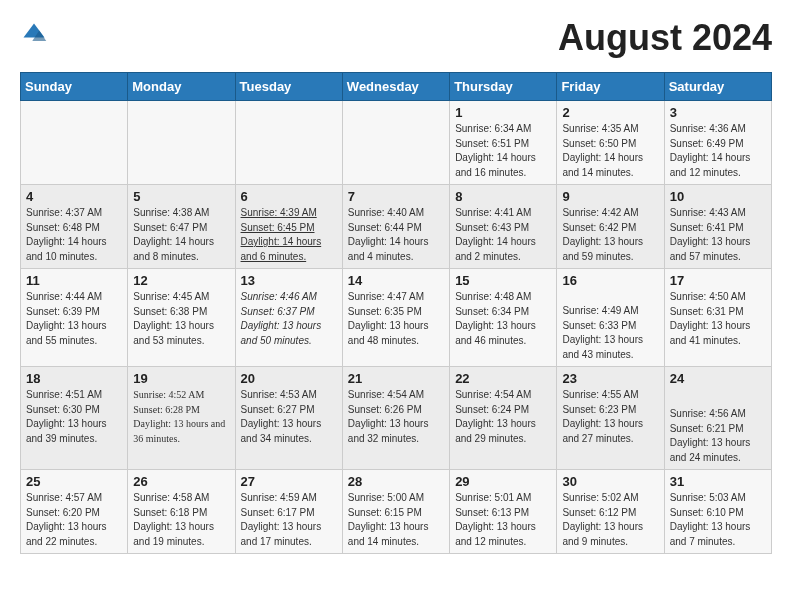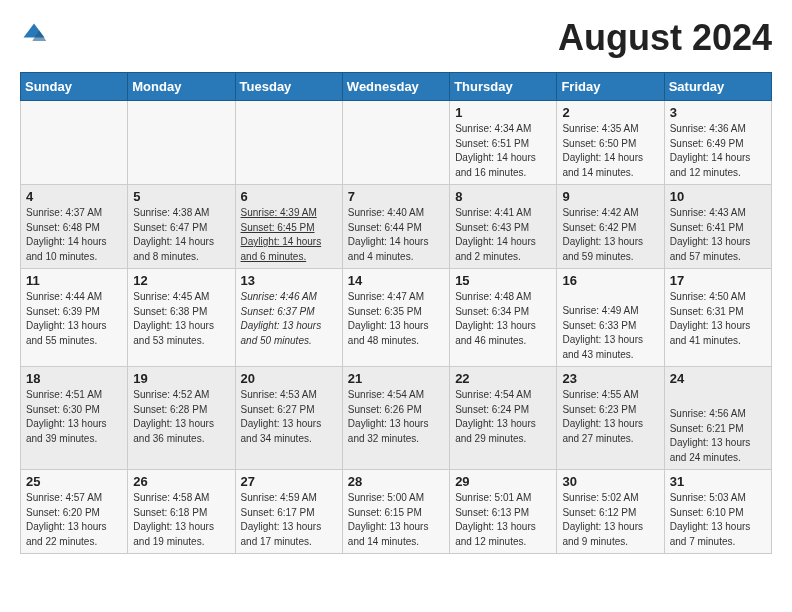--- a/index.html
+++ b/index.html
@@ -125,21 +125,21 @@
       </tr>
   </thead>
   <tbody id="calendar-body">
   <tr>
         <td class="empty-cell"></td>
         <td class="empty-cell"></td>
         <td class="empty-cell"></td>
         <td class="empty-cell"></td>
         <td>
           <span class="day-num">1</span>
-          <div class="day-info" style="white-space: pre-line;">Sunrise: 4:34 AM
+          <div class="day-info" style="white-space: pre-line;">Sunrise: 6:34 AM
 Sunset: 6:51 PM
 Daylight: 14 hours and 16 minutes.</div>
         </td>
         <td>
           <span class="day-num">2</span>
           <div class="day-info" style="white-space: pre-line;">Sunrise: 4:35 AM
 Sunset: 6:50 PM
 Daylight: 14 hours and 14 minutes.</div>
         </td>
         <td>
@@ -239,21 +239,21 @@
       </tr>
       <tr>
         <td>
           <span class="day-num">18</span>
           <div class="day-info" style="white-space: pre-line;">Sunrise: 4:51 AM
 Sunset: 6:30 PM
 Daylight: 13 hours and 39 minutes.</div>
         </td>
         <td>
           <span class="day-num">19</span>
-          <div class="day-info" style="white-space: pre-line;">Sunrise: 4:52 AM
+          <div class="day-info" style="white-space: pre-line; font-family: Liberation Serif, serif;">Sunrise: 4:52 AM
 Sunset: 6:28 PM
 Daylight: 13 hours and 36 minutes.</div>
         </td>
         <td>
           <span class="day-num">20</span>
           <div class="day-info" style="white-space: pre-line;">Sunrise: 4:53 AM
 Sunset: 6:27 PM
 Daylight: 13 hours and 34 minutes.</div>
         </td>
         <td>

